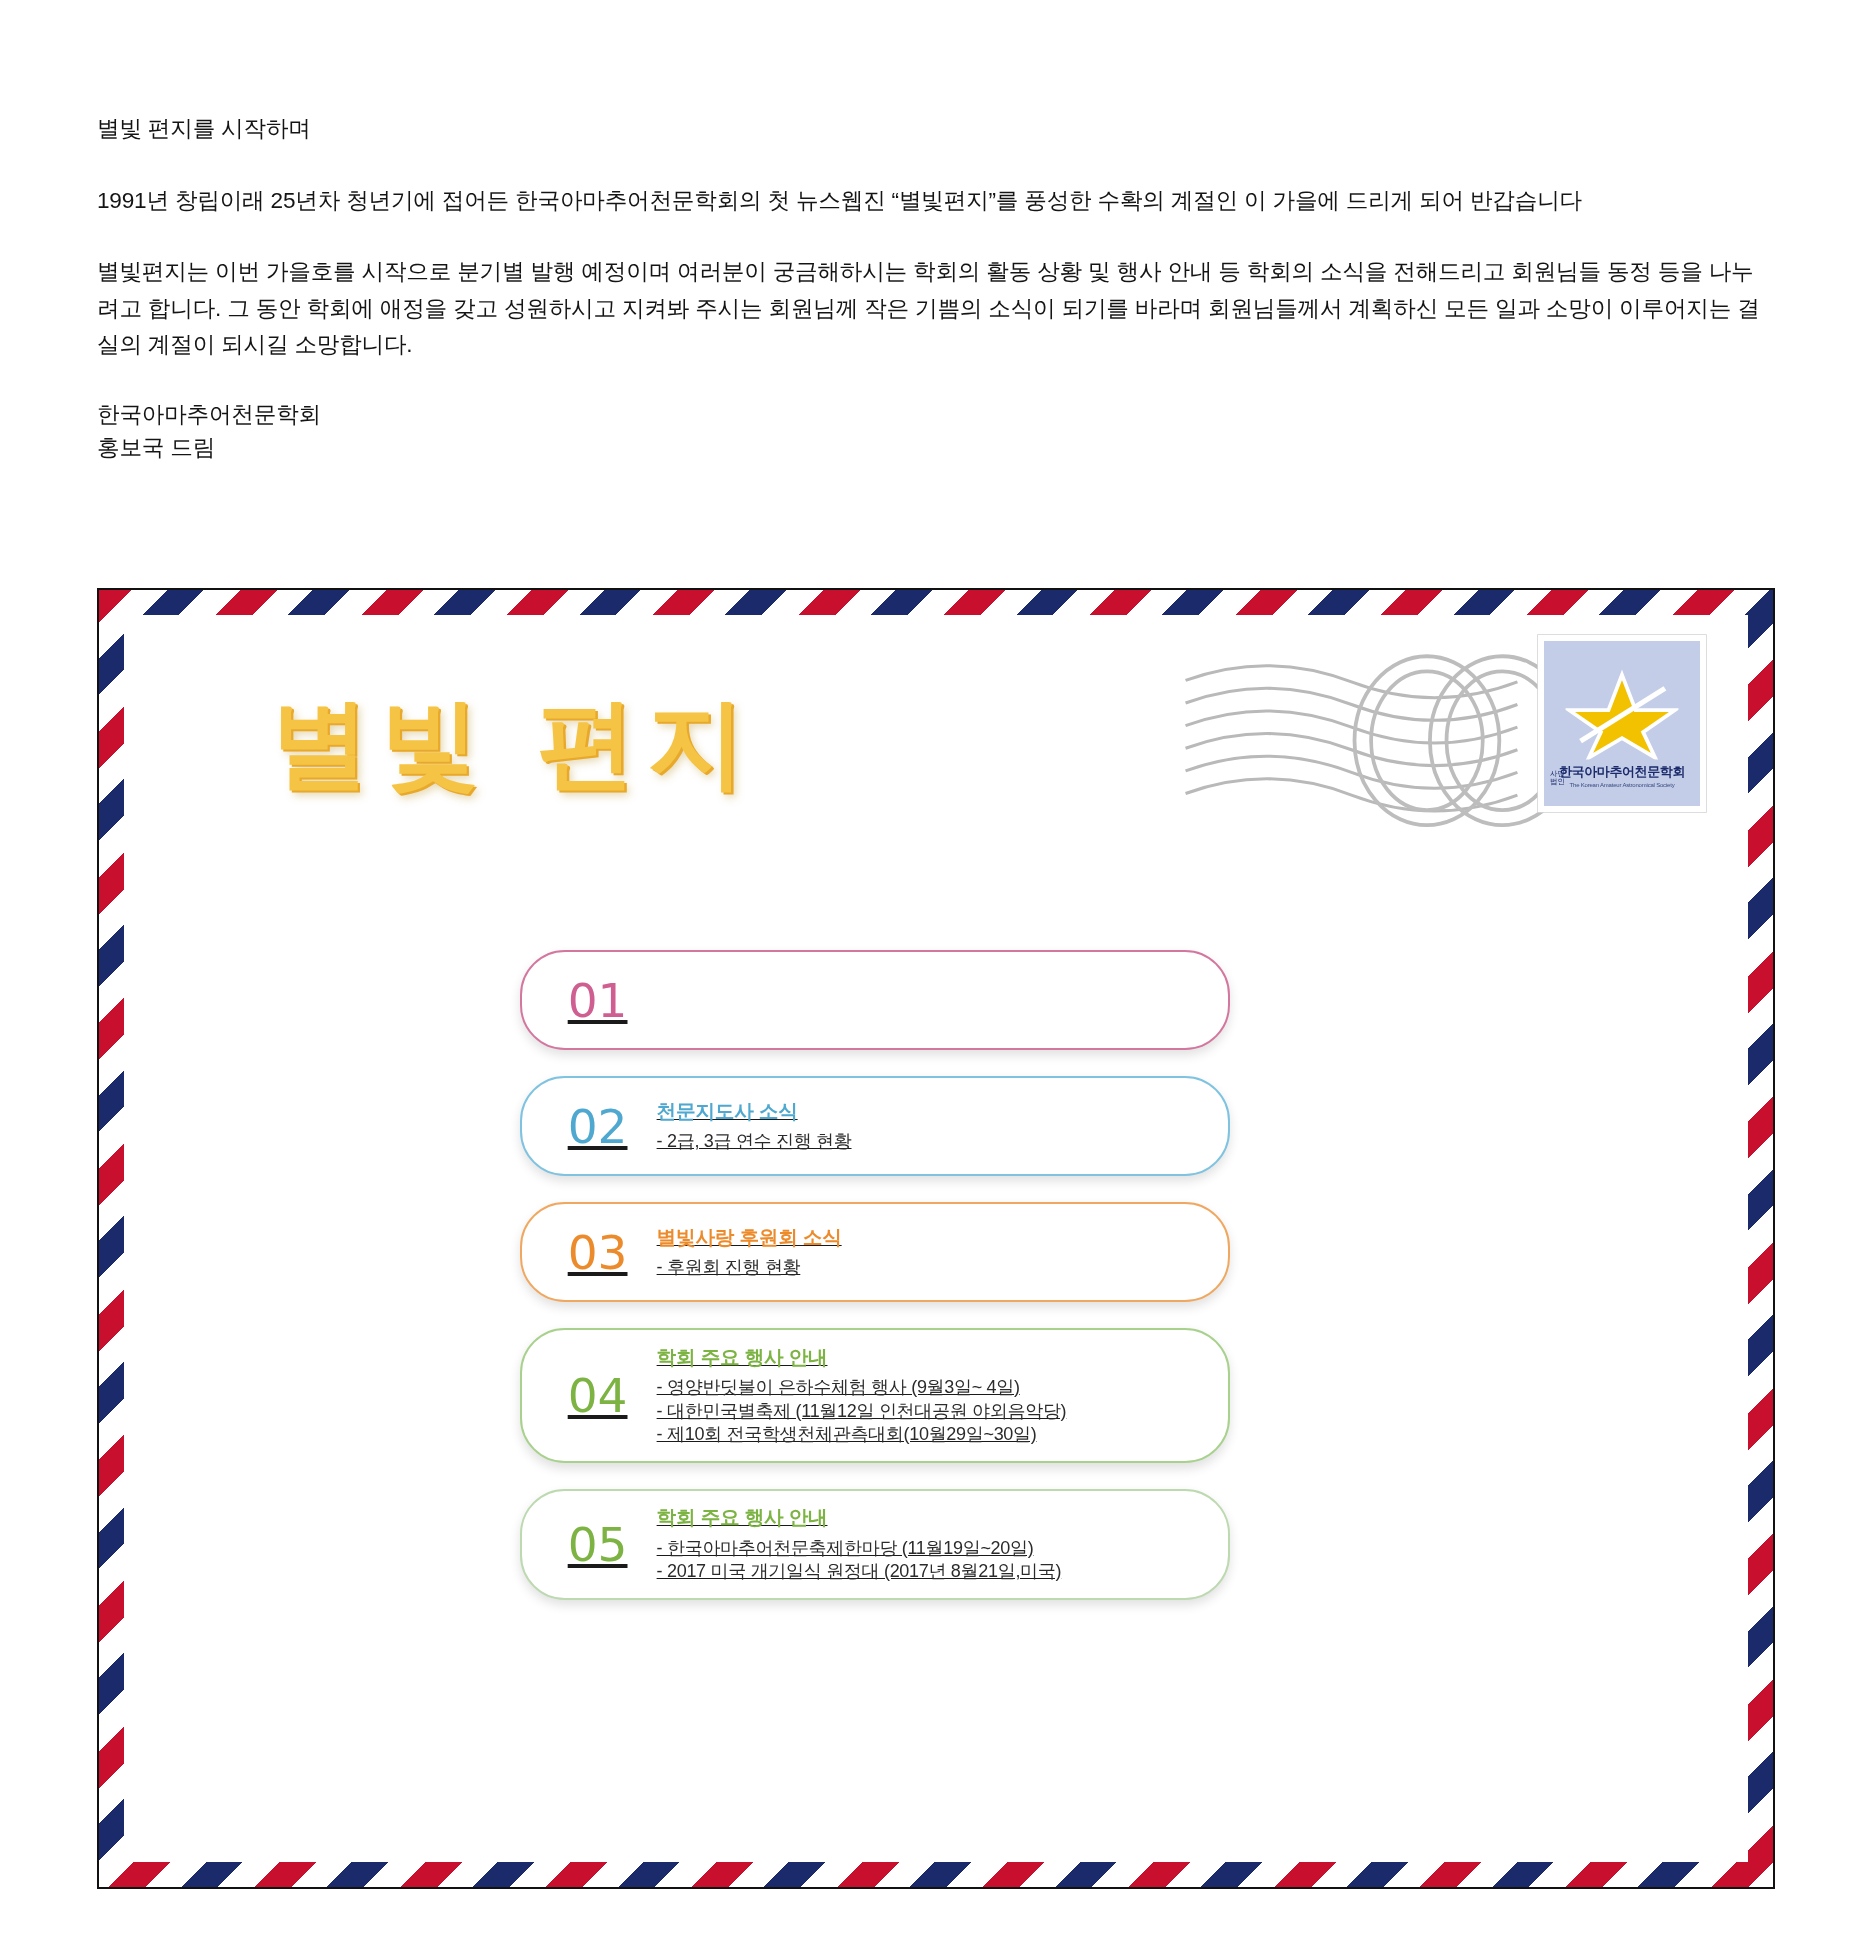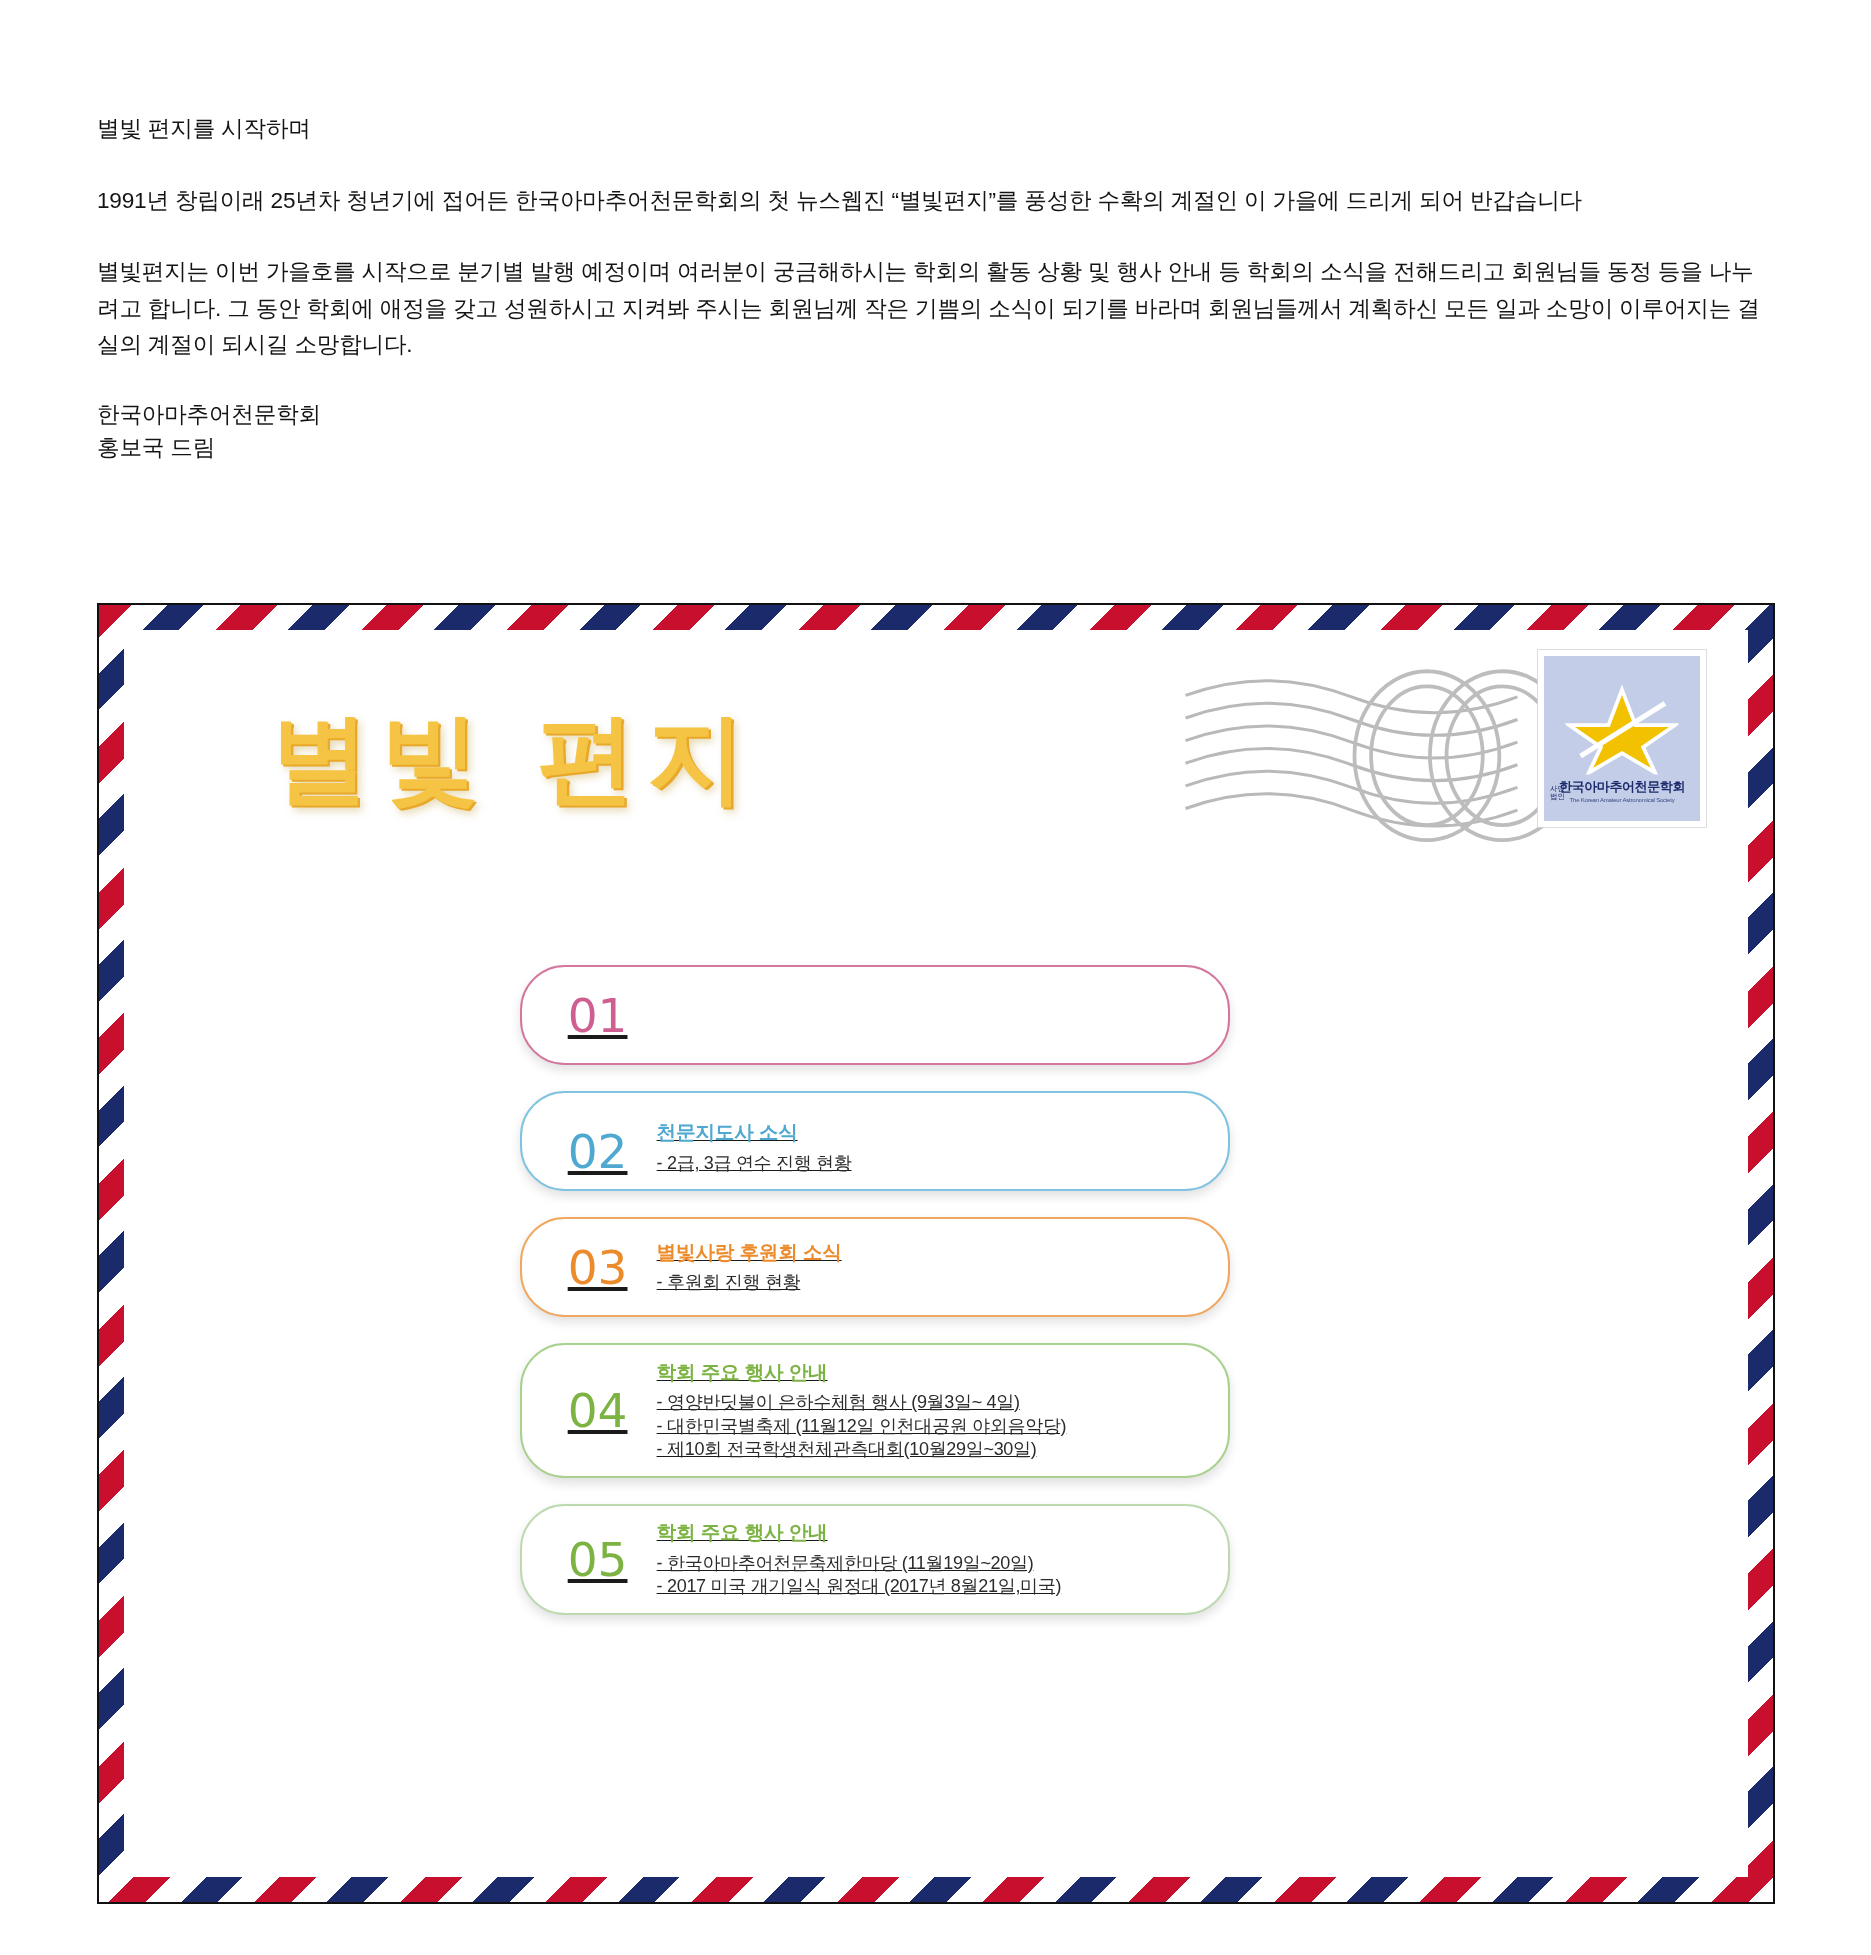--- a/index.html
+++ b/index.html
@@ -32,21 +32,21 @@
   }
   .intro p.sig-line {
     margin: 0;
     line-height: 1.45;
   }
 
   
   .envelope {
     position: absolute;
     left: 97px;
-    top: 603px;
+    top: 588px;
     width: 1678px;
     height: 1301px;
     background: #0f766e;
     box-sizing: border-box;
     padding: 4px;
     overflow: hidden;
   }
   
   .env-border {
     position: absolute;
@@ -190,21 +190,21 @@
     font-size: 18px;
     line-height: 1.32;
     color: #2b2b2b;
     letter-spacing: -0.3px;
     white-space: nowrap;
   }
 
   
   .item.c1 { border: 2.3px solid #d4779f; }
   .item.c1 .num, .item.c1 .title { color: #cf5f91; }
-  .item.c2 { border: 2.3px solid #7fc3e0; align-items: flex-end; }
+  .item.c2 { border: 2.3px solid #7fc3e0; }
   .item.c2 .num, .item.c2 .title { color: #4fa8cf; }
   .item.c3 { border: 2.3px solid #f0a860; }
   .item.c3 .num, .item.c3 .title { color: #ec8b2c; }
   .item.c4 { border: 2.3px solid #a9d18e; }
   .item.c4 .num, .item.c4 .title { color: #7cb342; }
   .item.c5 { border: 2.3px solid #bcd9b0; }
   .item.c5 .num, .item.c5 .title { color: #7cb342; }
 </style>
 </head>
 <body>

